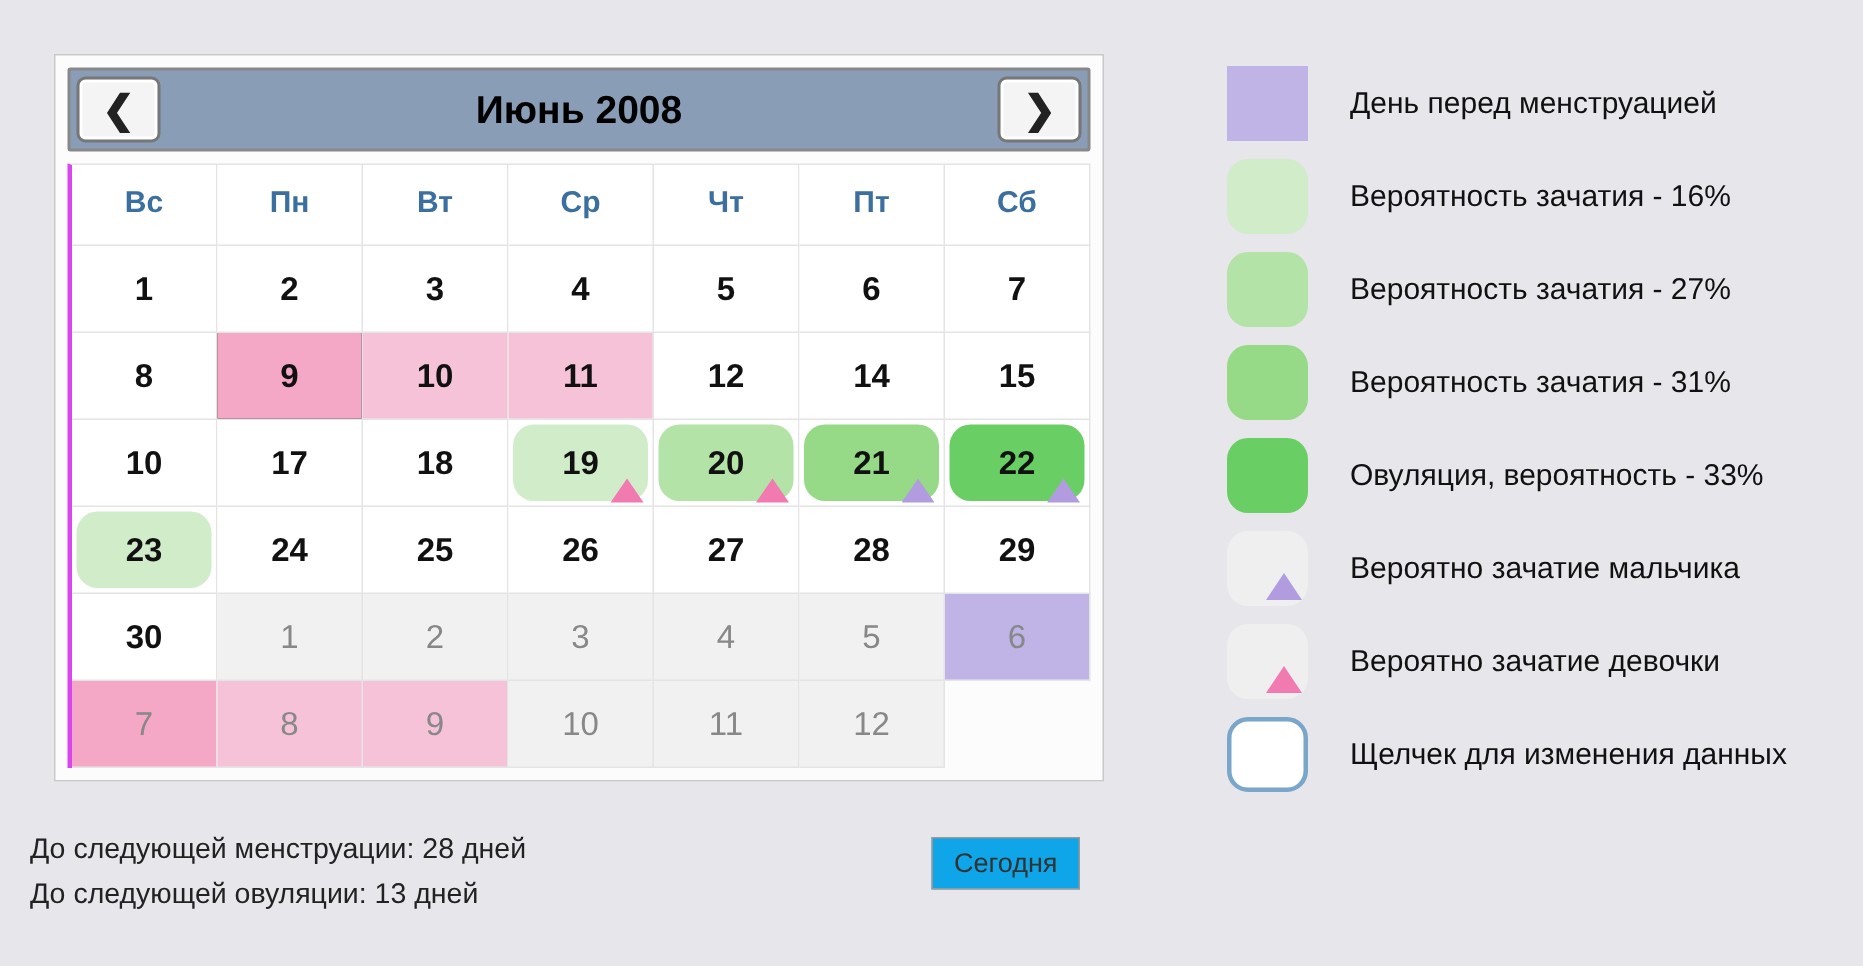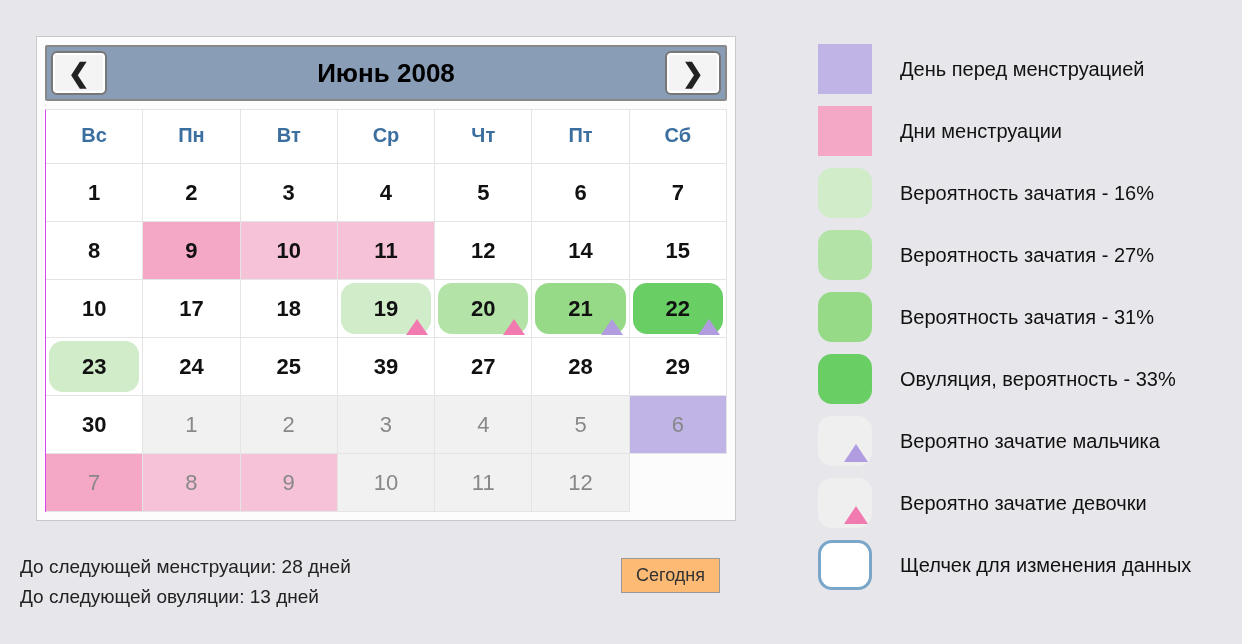--- a/index.html
+++ b/index.html
@@ -50,21 +50,21 @@
     align-items: center;
     justify-content: center;
     font-size: 26px;
     font-weight: bold;
     color: #000000;
   }
   .grid {
     display: grid;
     grid-template-columns: repeat(7, 1fr);
     border-top: 1px solid #e4e4e4;
-    border-left: 1px solid #d946ef;
+    border-left: 3px solid #d946ef;
   }
   .dow {
     text-align: center;
     font-size: 20px;
     font-weight: bold;
     color: #3b6f9f;
     padding: 14px 0 16px 0;
     border-right: 1px solid #e4e4e4;
     border-bottom: 1px solid #e4e4e4;
     background: #fff;
@@ -122,21 +122,21 @@
     left: 20px;
     top: 552px;
     width: 700px;
     display: flex;
     justify-content: space-between;
     align-items: flex-start;
   }
   .status-lines { font-size: 19px; color: #222; line-height: 30px; }
   .today-btn {
     margin-top: 6px;
-    background: #fdba74;
+    background: #0ea5e9;
     border: 1px solid #999;
     border-radius: 0;
     padding: 6px 14px;
     font-size: 18px;
     color: #333;
     cursor: pointer;
   }
   .legend {
     position: absolute;
     left: 790px;
@@ -267,21 +267,21 @@
         <div class="pill shade-fert16"></div>
         <span class="daynum">23</span>
       </div>
       <div class="cell">
         <span class="daynum">24</span>
       </div>
       <div class="cell">
         <span class="daynum">25</span>
       </div>
       <div class="cell">
-        <span class="daynum">39</span>
+        <span class="daynum">26</span>
       </div>
       <div class="cell">
         <span class="daynum">27</span>
       </div>
       <div class="cell">
         <span class="daynum">28</span>
       </div>
       <div class="cell">
         <span class="daynum">29</span>
       </div>
@@ -338,24 +338,20 @@
   </div>
   <div class="today-btn">Сегодня</div>
 </div>
 
 <div class="legend" id="legend">
     <div class="legend-row">
       <div class="legend-swatch square" style="background: rgb(192, 180, 230);"></div>
       <div class="legend-text">День перед менструацией</div>
     </div>
     <div class="legend-row">
-      <div class="legend-swatch square" style="background: rgb(245, 167, 198);"></div>
-      <div class="legend-text">Дни менструации</div>
-    </div>
-    <div class="legend-row">
       <div class="legend-swatch" style="background: rgb(208, 236, 201);"></div>
       <div class="legend-text">Вероятность зачатия - 16%</div>
     </div>
     <div class="legend-row">
       <div class="legend-swatch" style="background: rgb(180, 227, 168);"></div>
       <div class="legend-text">Вероятность зачатия - 27%</div>
     </div>
     <div class="legend-row">
       <div class="legend-swatch" style="background: rgb(150, 218, 135);"></div>
       <div class="legend-text">Вероятность зачатия - 31%</div>

